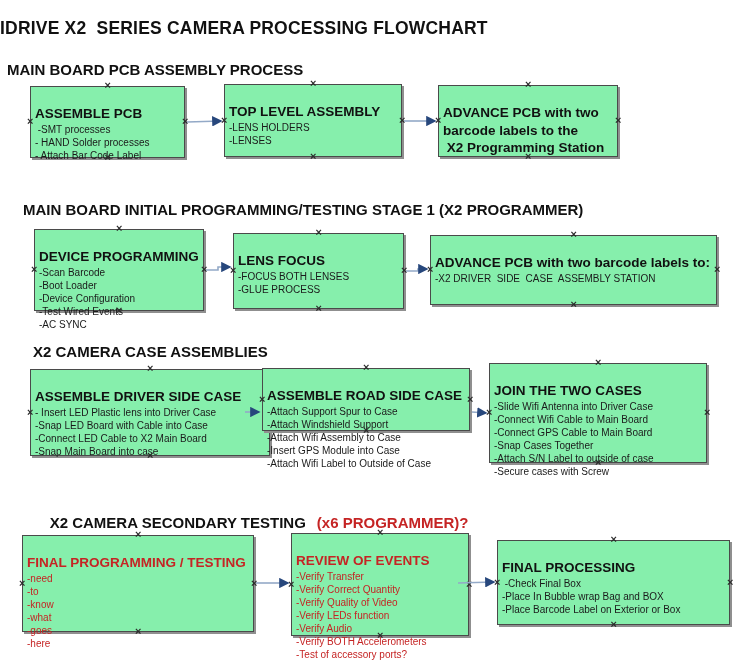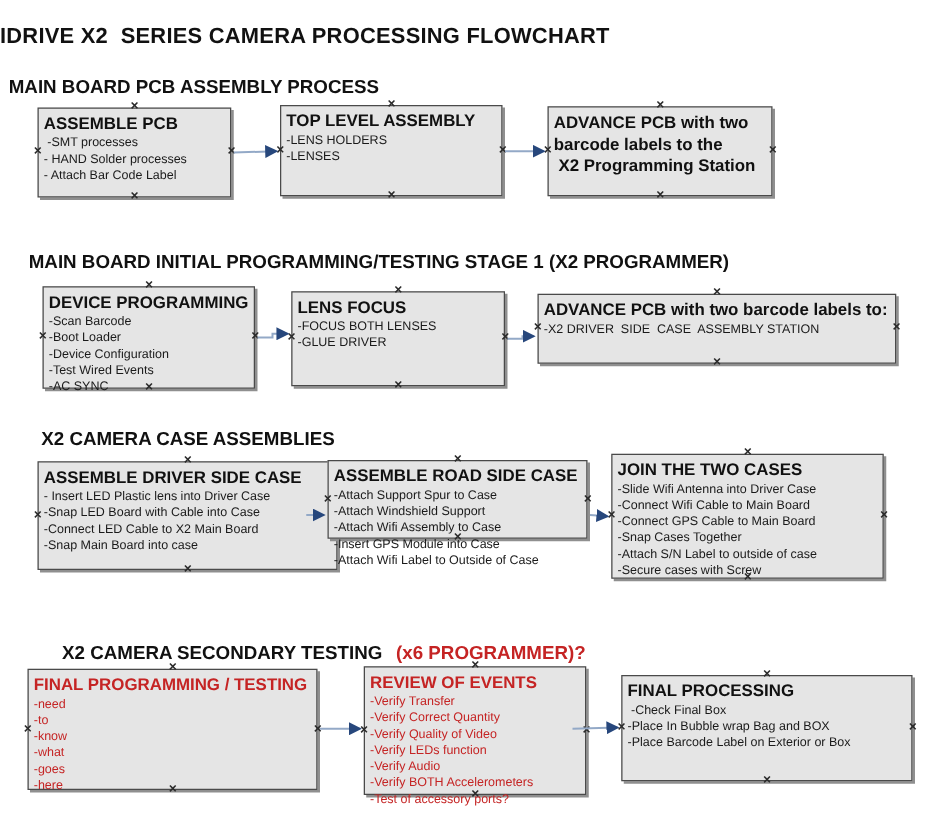--- a/index.html
+++ b/index.html
@@ -9,22 +9,22 @@
   }
   .page-title{
     position:absolute;left:0;top:18px;width:747px;
     font-size:17.5px;font-weight:bold;letter-spacing:.2px;white-space:pre;color:#111;
   }
   .section-heading{
     position:absolute;font-size:15px;font-weight:bold;white-space:pre;color:#111;
   }
   .section-heading .red-part{color:#c52424;margin-left:11px;}
   .box{
-    position:absolute;background:#e5e5e5;border:1.5px solid #4a4a4a;
-    box-shadow:2px 2px 0 #8f8f8f;padding:3px 4px 2px 4px;box-sizing:border-box;
+    position:absolute;background:#86efac;border:1.5px solid #4a4a4a;
+    box-shadow:2px 2px 0 #8f8f8f;padding:18px 4px 2px 4px;box-sizing:border-box;
   }
   .box-title{
     font-size:13.5px;font-weight:bold;line-height:17.5px;white-space:pre;color:#111;
   }
   .box-line{
     font-size:10px;line-height:13px;white-space:pre;color:#1a1a1a;
   }
   .box.red .box-title,.box.red .box-line{color:#c52424;}
   
   .hd{position:absolute;width:8px;height:8px;pointer-events:none;}
@@ -89,28 +89,28 @@
     <div class="box-line">-AC SYNC</div>
     <i class="hd n"></i>
       <i class="hd s"></i>
       <i class="hd w"></i>
       <i class="hd e"></i>
   </div>
 
   <div class="box" style="left:233px;top:233px;width:171px;height:76px;">
     <div class="box-title">LENS FOCUS</div>
     <div class="box-line">-FOCUS BOTH LENSES</div>
-    <div class="box-line">-GLUE DRIVER</div>
-    <i class="hd n"></i>
-      <i class="hd s"></i>
-      <i class="hd w"></i>
-      <i class="hd e"></i>
-  </div>
-
-  <div class="box" style="left:430px;top:235px;width:287px;height:56px;">
+    <div class="box-line">-GLUE PROCESS</div>
+    <i class="hd n"></i>
+      <i class="hd s"></i>
+      <i class="hd w"></i>
+      <i class="hd e"></i>
+  </div>
+
+  <div class="box" style="left:430px;top:235px;width:287px;height:70px;">
     <div class="box-title">ADVANCE PCB with two barcode labels to:</div>
     <div class="box-line">-X2 DRIVER  SIDE  CASE  ASSEMBLY STATION</div>
     <i class="hd n"></i>
       <i class="hd s"></i>
       <i class="hd w"></i>
       <i class="hd e"></i>
   </div>
 
   <div class="section-heading" style="left:33px;top:343px;">X2 CAMERA CASE ASSEMBLIES</div>
 

